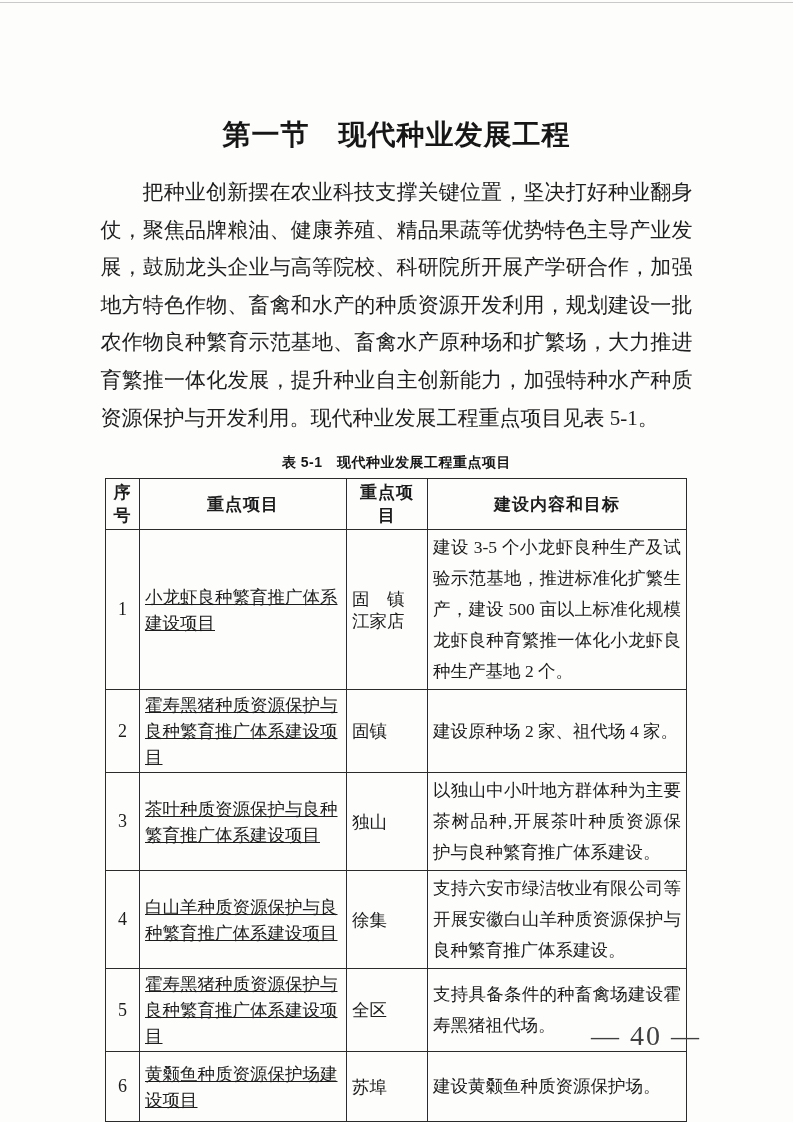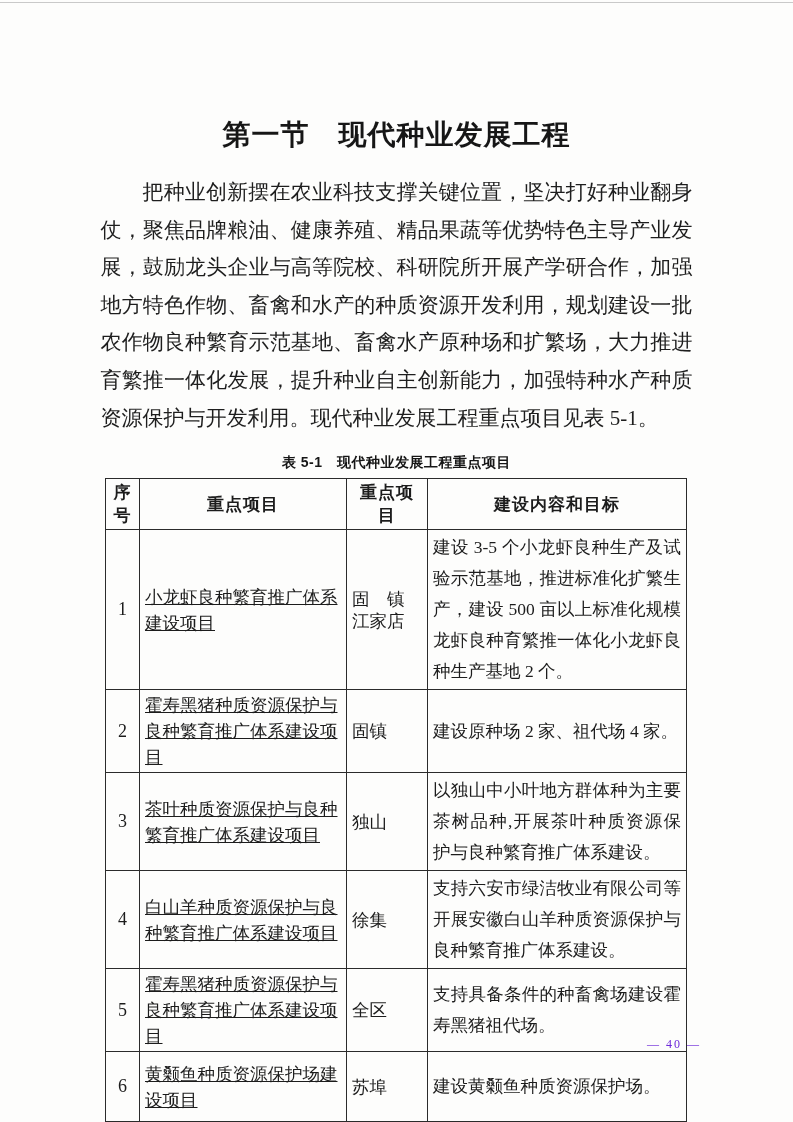--- a/index.html
+++ b/index.html
@@ -106,23 +106,23 @@
   td.cell-content {
     text-align: justify;
     line-height: 31px;
     padding-left: 6px;
     padding-right: 5px;
   }
   .page-number {
     position: absolute;
     right: 92px;
     bottom: 70px;
-    font-size: 12px;
+    font-size: 28px;
     letter-spacing: 2px;
-    color: #6d28d9;
+    color: #404040;
     font-family: Liberation Serif, serif;
   }
 </style>
 </head>
 <body>
 
 <div class="page">
   <div class="scan-edge-top"></div>
 
   <h1 class="section-title">第一节　现代种业发展工程</h1>

